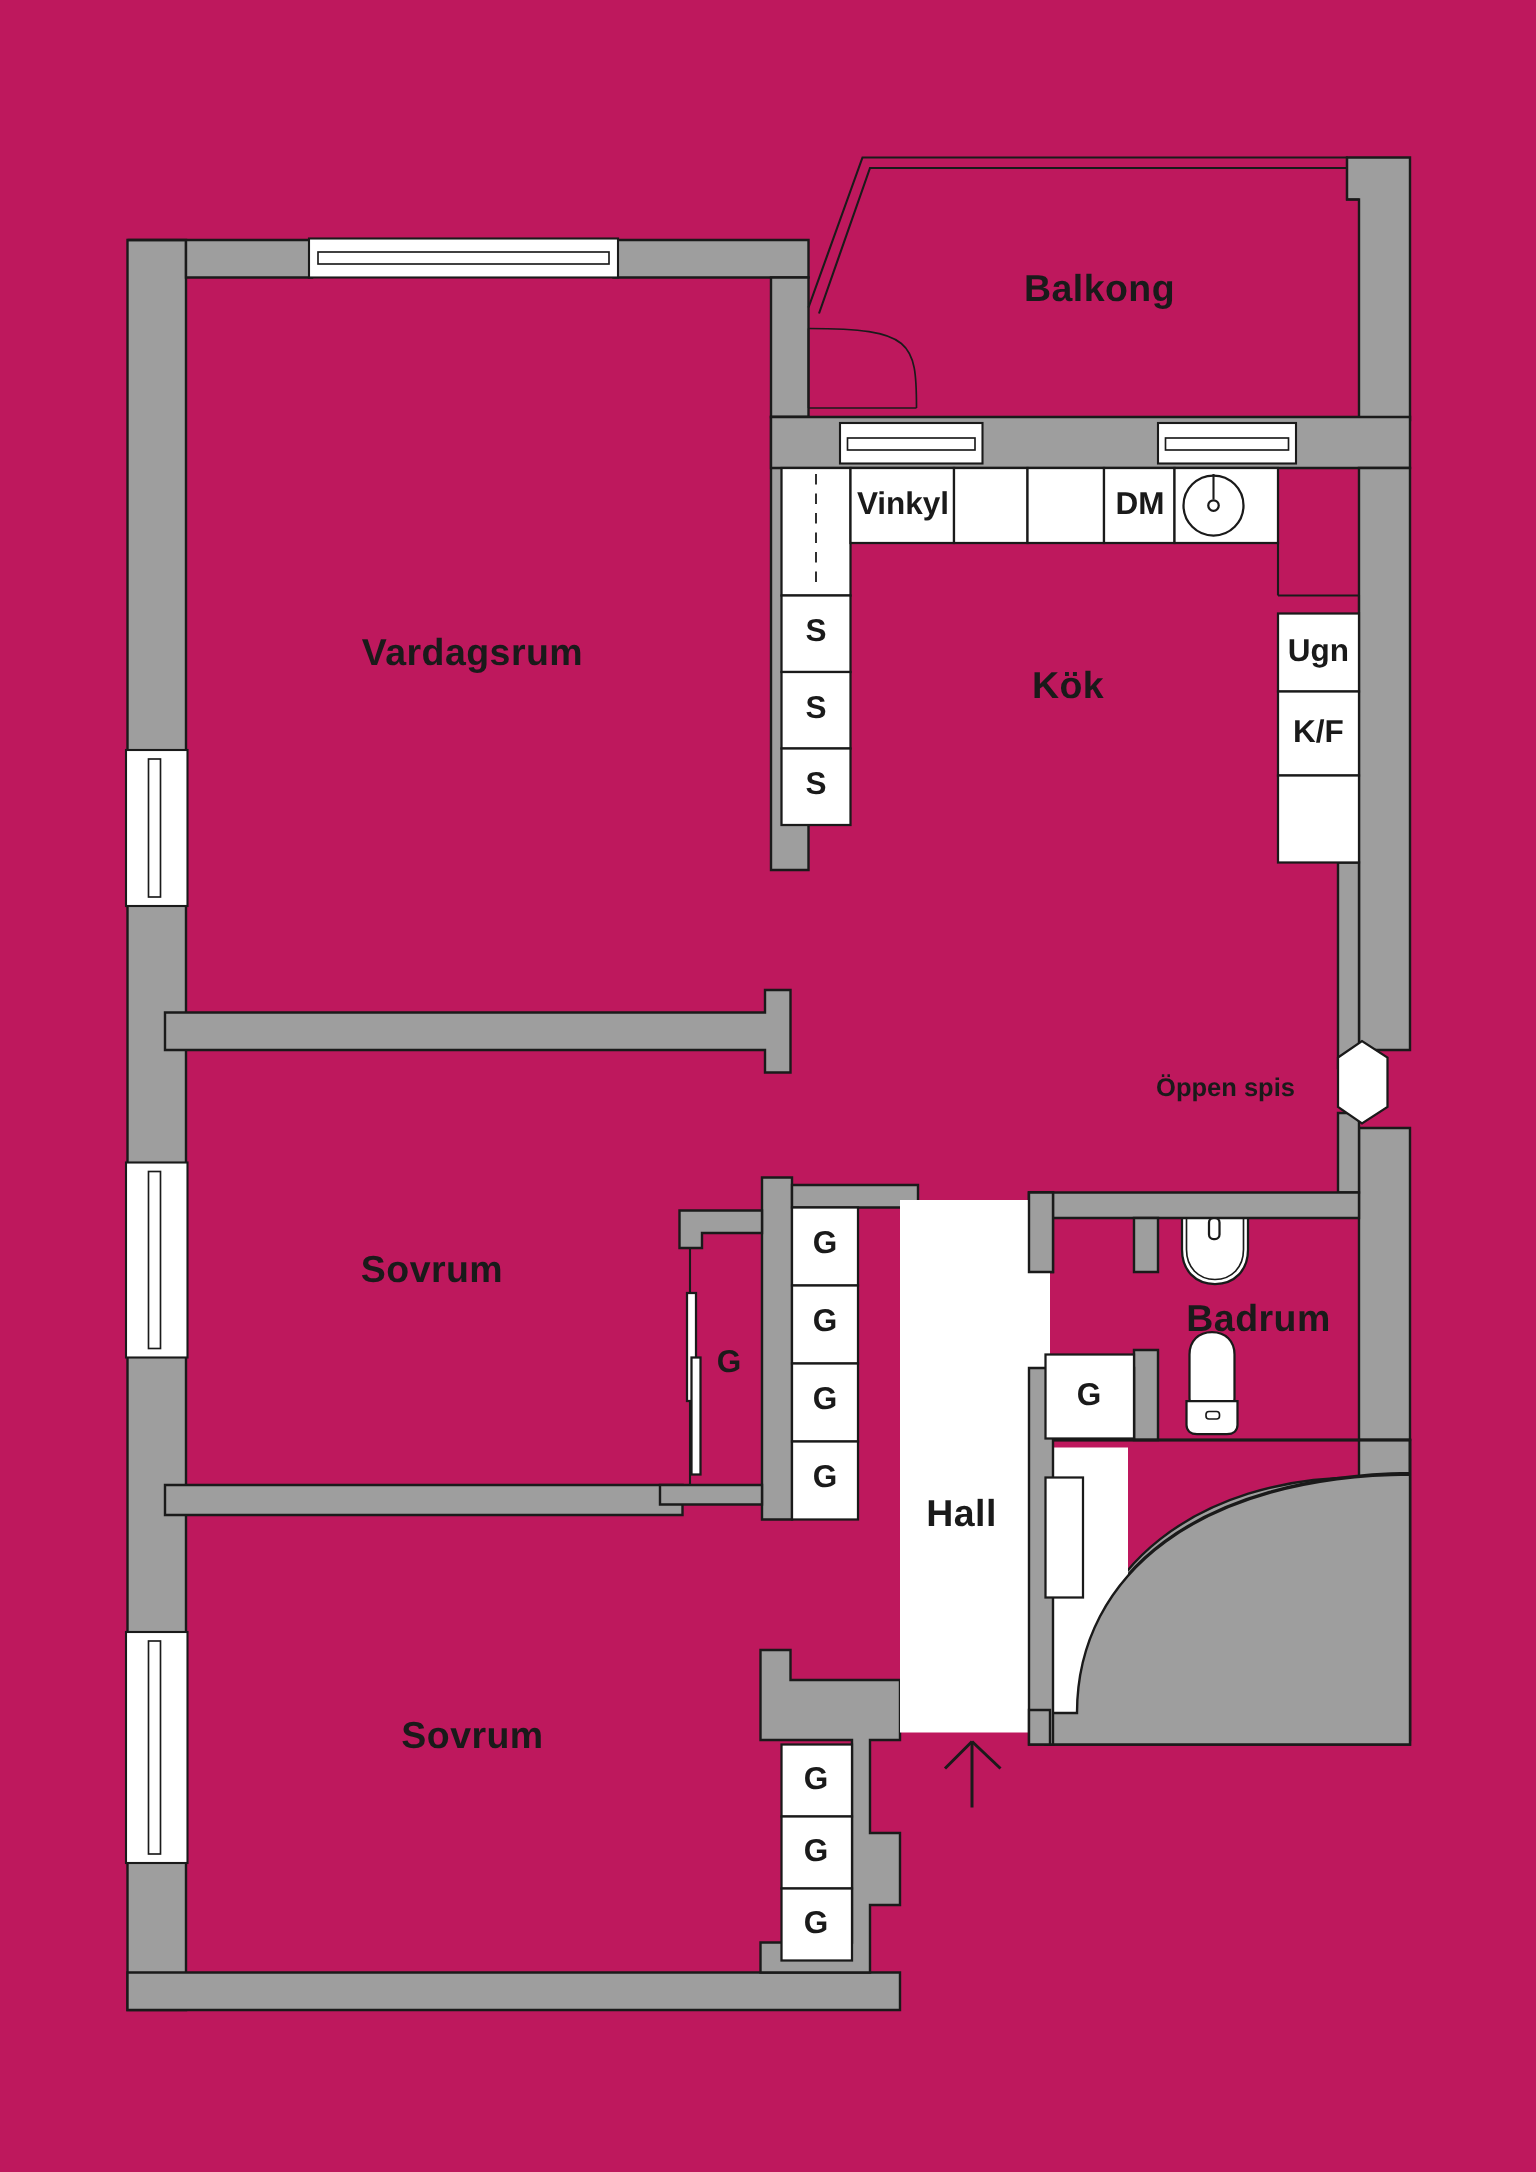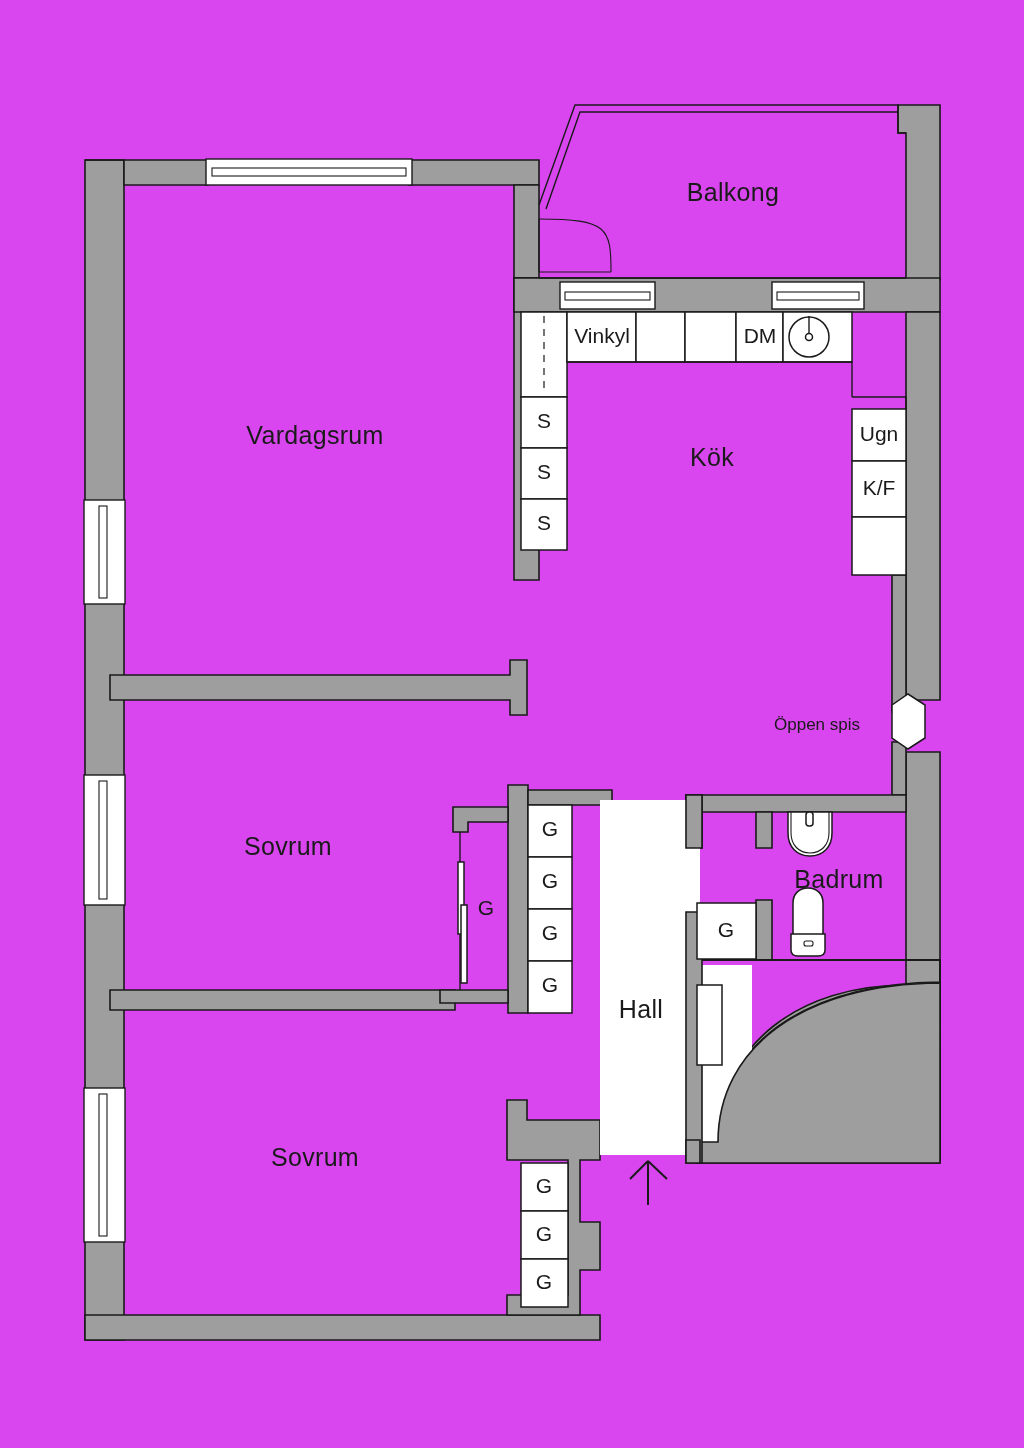--- a/index.html
+++ b/index.html
@@ -10,21 +10,22 @@
   body {
     width: 1024px;
     height: 1448px;
     font-family: "Liberation Sans", sans-serif;
     overflow: hidden;
   }
   #floorplan-root {
     position: relative;
     width: 1024px;
     height: 1448px;
-    background: #d946ef;
+    background: #be185d;
+    font-weight: bold;
   }
   svg#plan {
     display: block;
     width: 1024px;
     height: 1448px;
   }
   .wall { fill: #9e9e9e; stroke: #1a1a1a; stroke-width: 1.6; stroke-linejoin: miter; }
   .room-fill { fill: #ffffff; stroke: none; }
   .cab { fill: #ffffff; stroke: #1a1a1a; stroke-width: 1.5; }
   .thin { fill: none; stroke: #1a1a1a; stroke-width: 1.4; }

